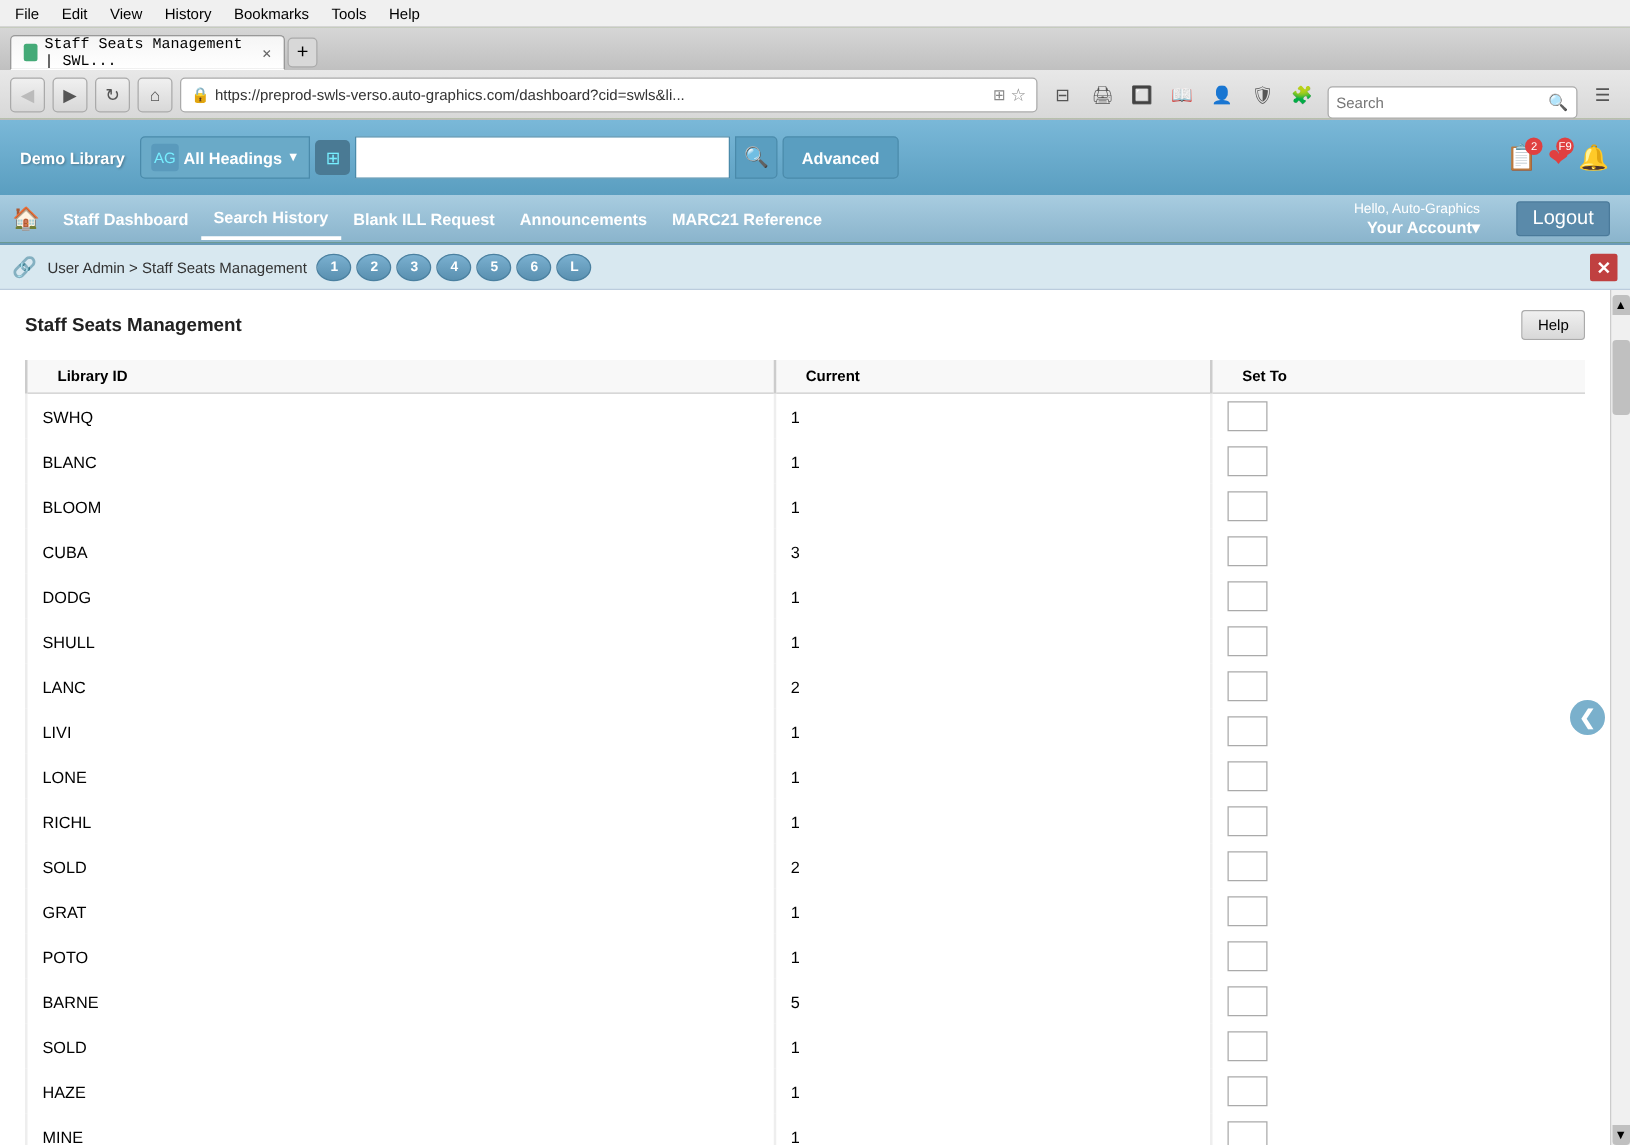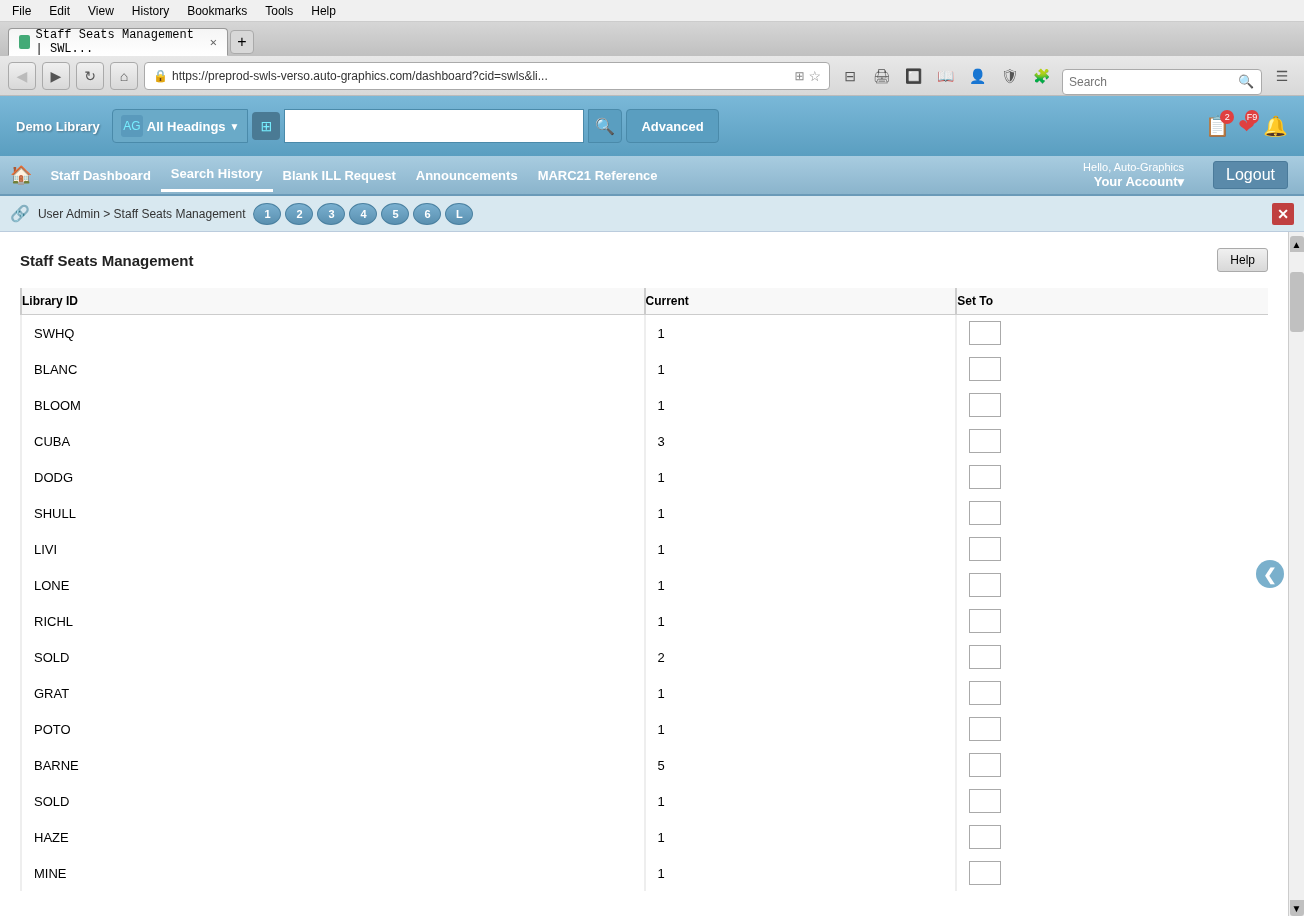--- a/index.html
+++ b/index.html
@@ -111,21 +111,21 @@
     
     .main-area { flex: 1; display: flex; overflow: hidden; position: relative; }
     .content-panel { flex: 1; overflow-y: auto; background: #fff; padding: 16px 20px; }
     .panel-title-row { display: flex; align-items: center; justify-content: space-between; margin-bottom: 16px; }
     .panel-title { font-size: 15px; font-weight: bold; color: #222; }
     .help-btn { padding: 4px 12px; border: 1px solid #aaa; background: linear-gradient(to bottom, #f0f0f0, #d8d8d8); cursor: pointer; font-size: 12px; border-radius: 3px; }
 
     
     .data-table { width: 100%; border-collapse: collapse; }
     .data-table th {
-      text-align: left; padding: 6px 0; font-size: 12px; font-weight: bold;
+      text-align: left; padding: 6px 24px; font-size: 12px; font-weight: bold;
       border-left: 2px solid #ccc; border-bottom: 1px solid #ccc; background: #f8f8f8;
     }
     .data-table td { padding: 6px 12px; font-size: 13px; border-left: 2px solid #eee; }
     .set-to-input { width: 32px; height: 24px; border: 1px solid #aaa; background: #fff; }
 
     
     .scrollbar-track {
       width: 16px; background: #f0f0f0; border-left: 1px solid #ccc;
       display: flex; flex-direction: column; align-items: center;
     }
@@ -305,20 +305,25 @@
     <td>DODG</td>
     <td>1</td>
     <td><input class="set-to-input" type="text" style=""></td>
   </tr>
             <tr>
     <td>SHULL</td>
     <td>1</td>
     <td><input class="set-to-input" type="text" style=""></td>
   </tr>
             <tr>
+    <td>LANC</td>
+    <td>2</td>
+    <td><input class="set-to-input" type="text" style=""></td>
+  </tr>
+            <tr>
     <td>LIVI</td>
     <td>1</td>
     <td><input class="set-to-input" type="text" style=""></td>
   </tr>
             <tr>
     <td>LONE</td>
     <td>1</td>
     <td><input class="set-to-input" type="text" style=""></td>
   </tr>
             <tr>

